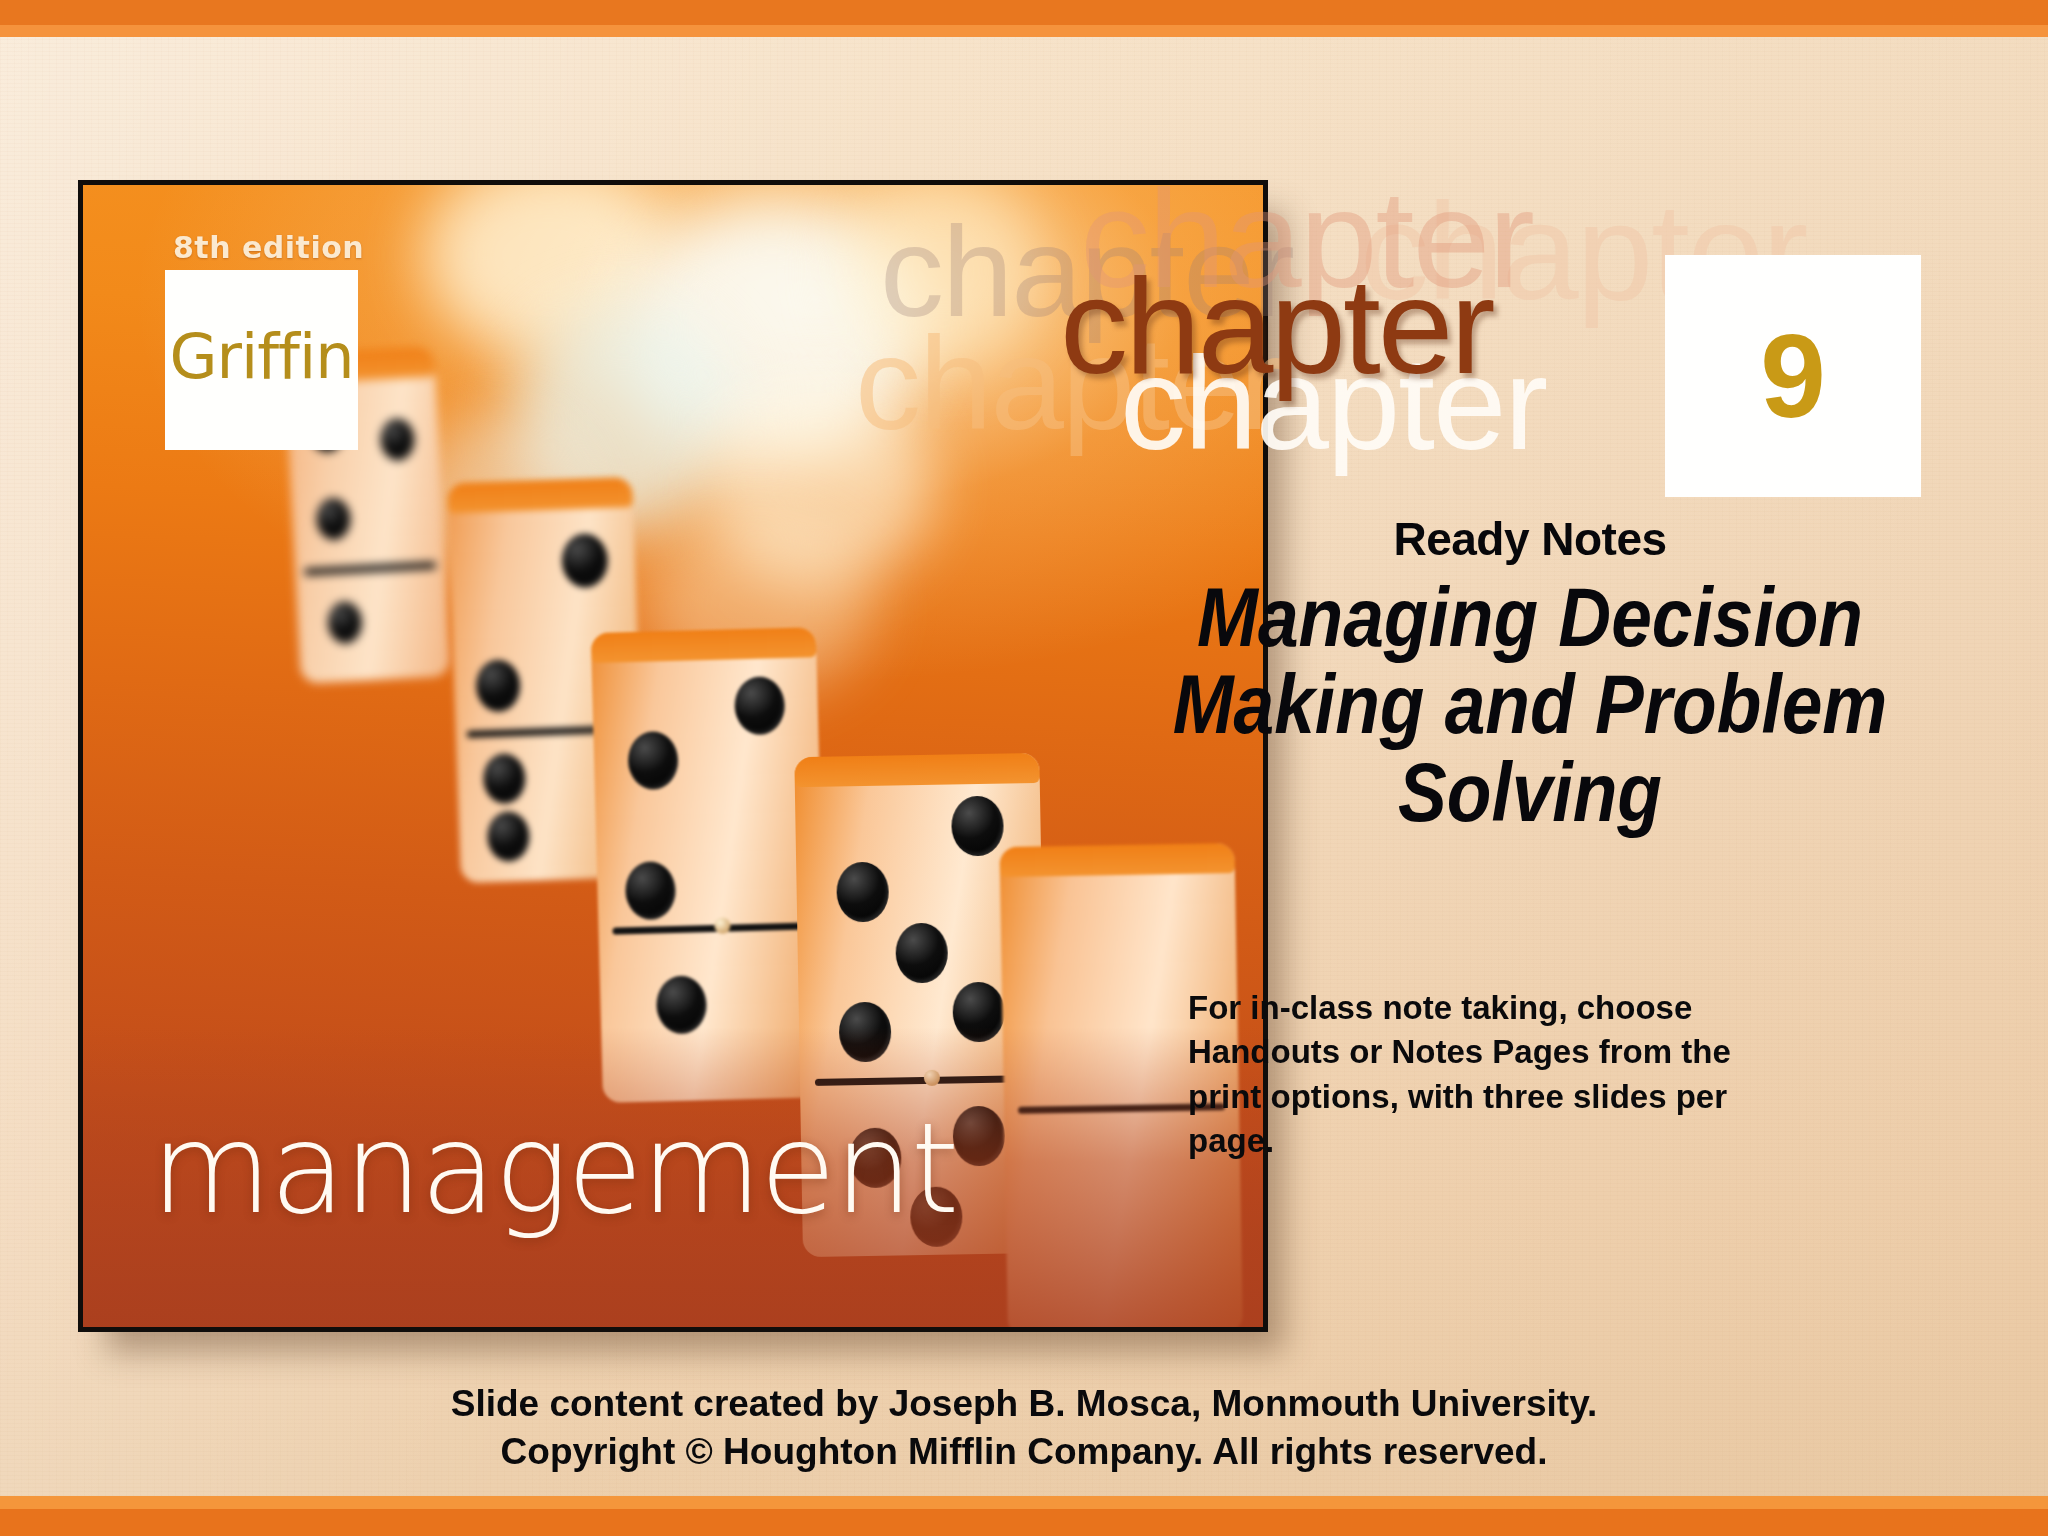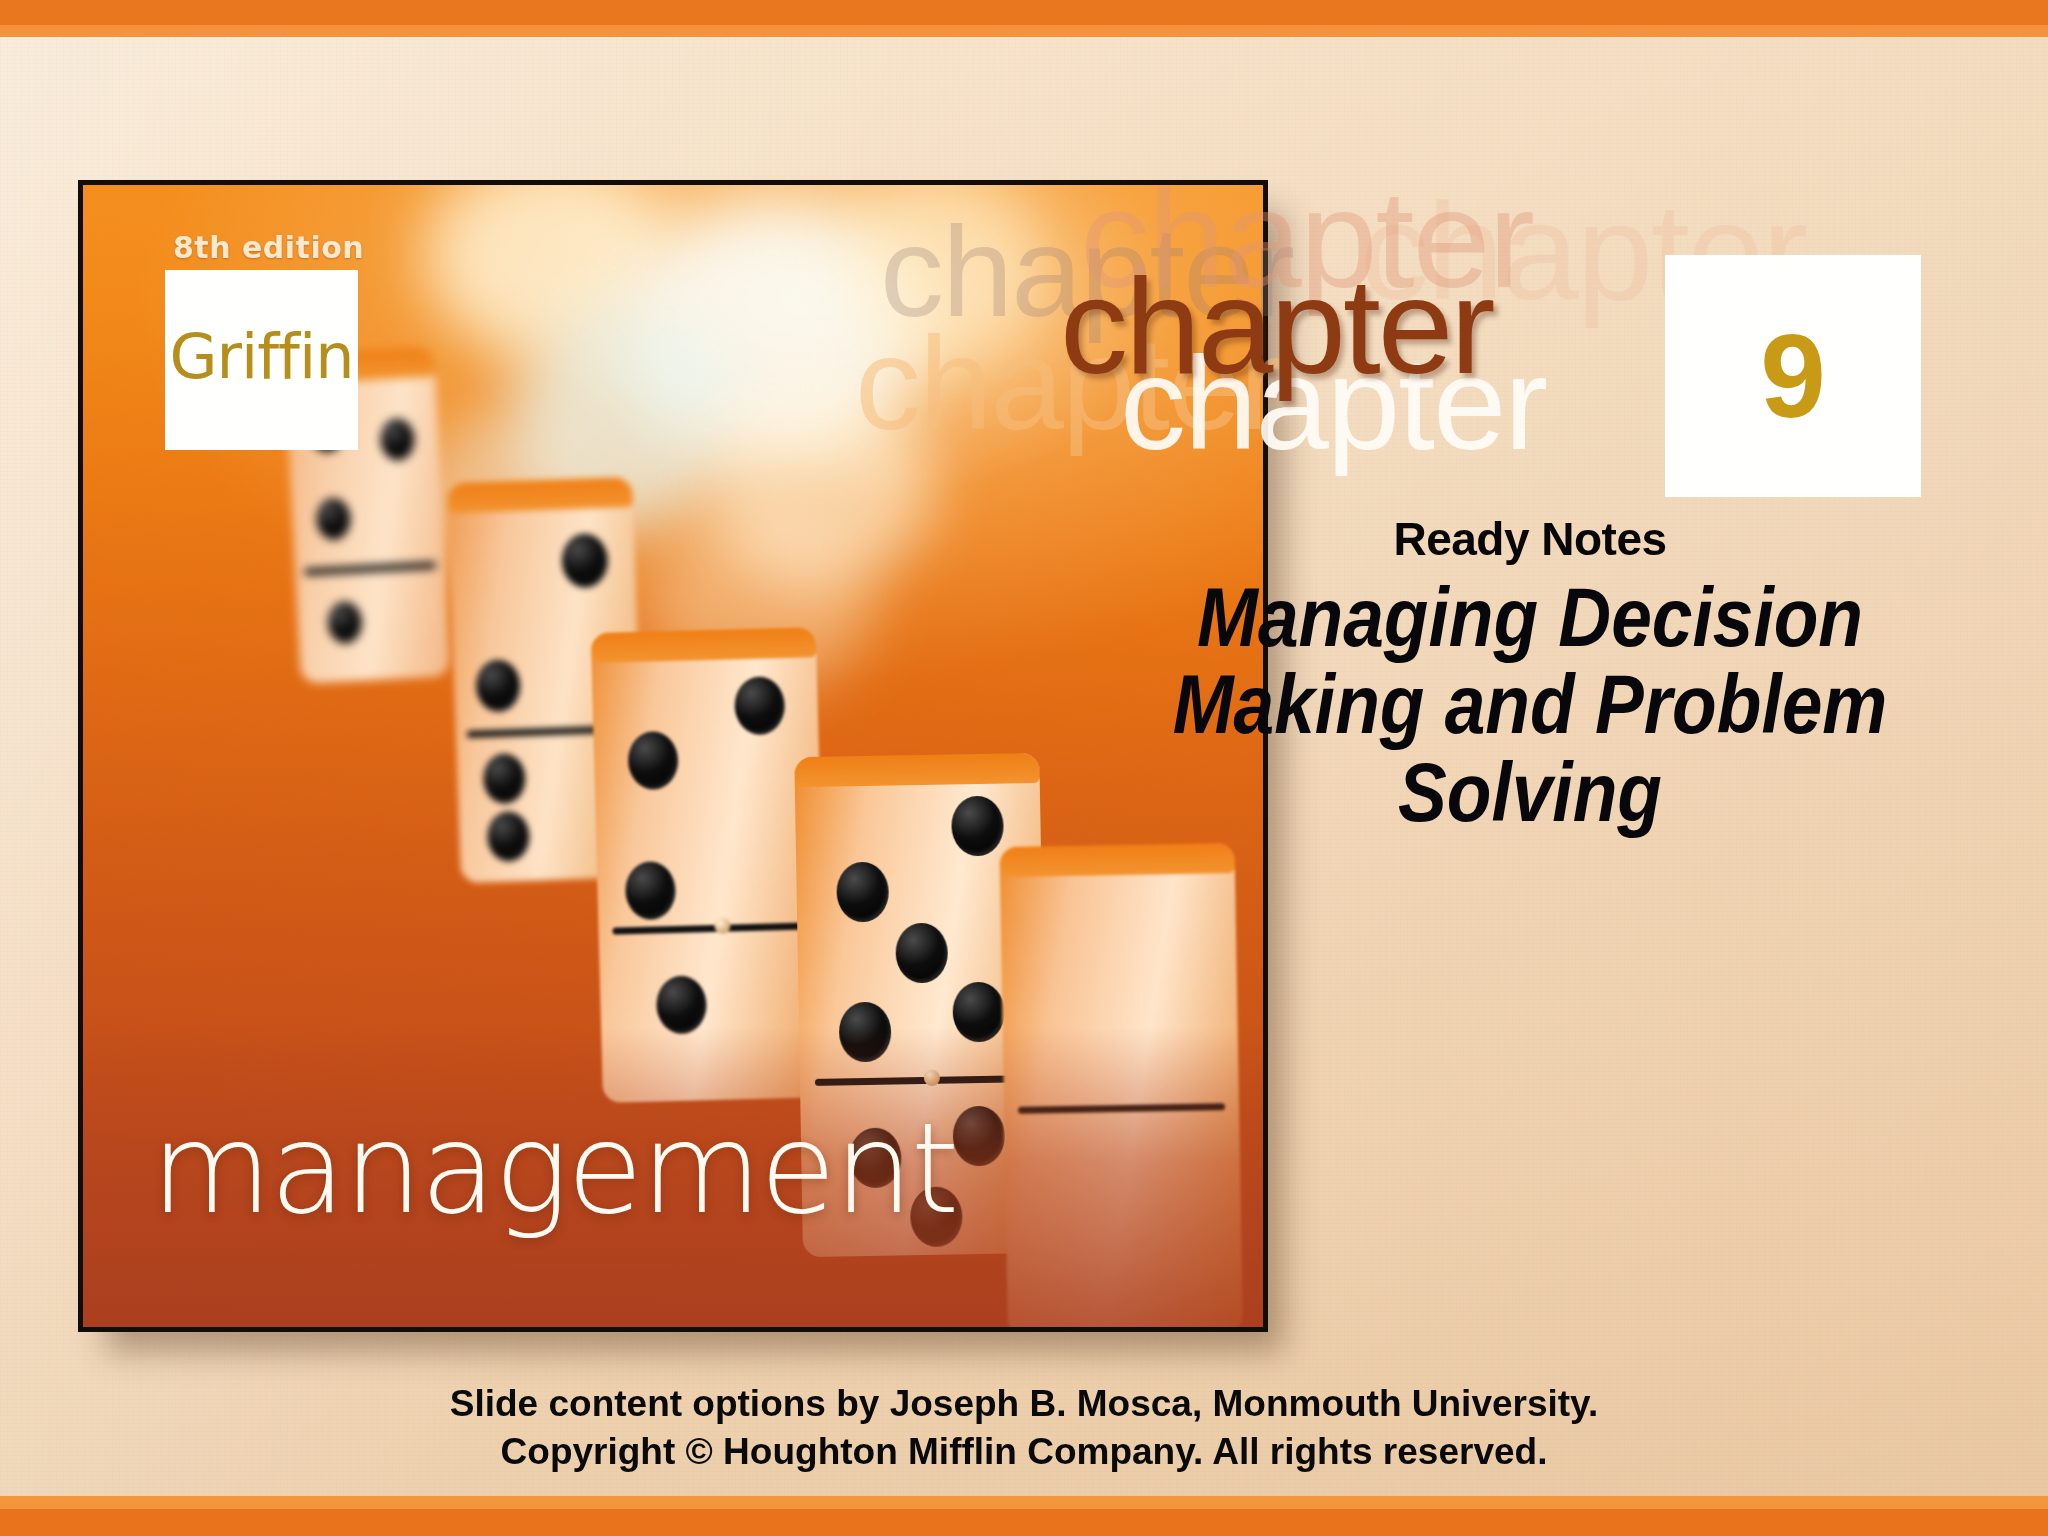--- a/index.html
+++ b/index.html
@@ -236,20 +236,21 @@
     </div>
 
     <div id="ready-notes">Ready Notes</div>
 
     <div id="slide-title">
       <div>Managing Decision</div>
       <div>Making and Problem</div>
       <div>Solving</div>
     </div>
 
+    <div id="note-block">For in-class note taking, choose Handouts or Notes Pages from the print options, with three slides per page.</div>
   </div>
 
   <div id="footer">
-    <div>Slide content options by Joseph B. Mosca, Monmouth University.</div>
+    <div>Slide content created by Joseph B. Mosca, Monmouth University.</div>
     <div>Copyright © Houghton Mifflin Company. All rights reserved.</div>
   </div>
 
 </div>
 
 </body></html>

